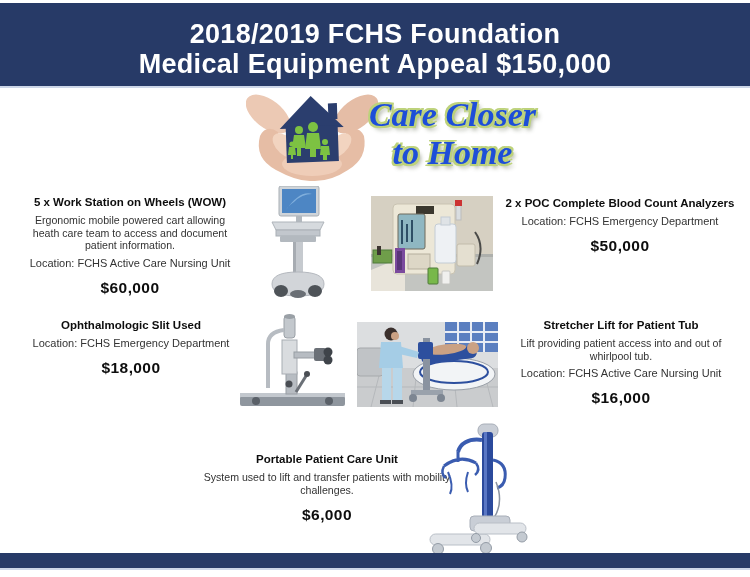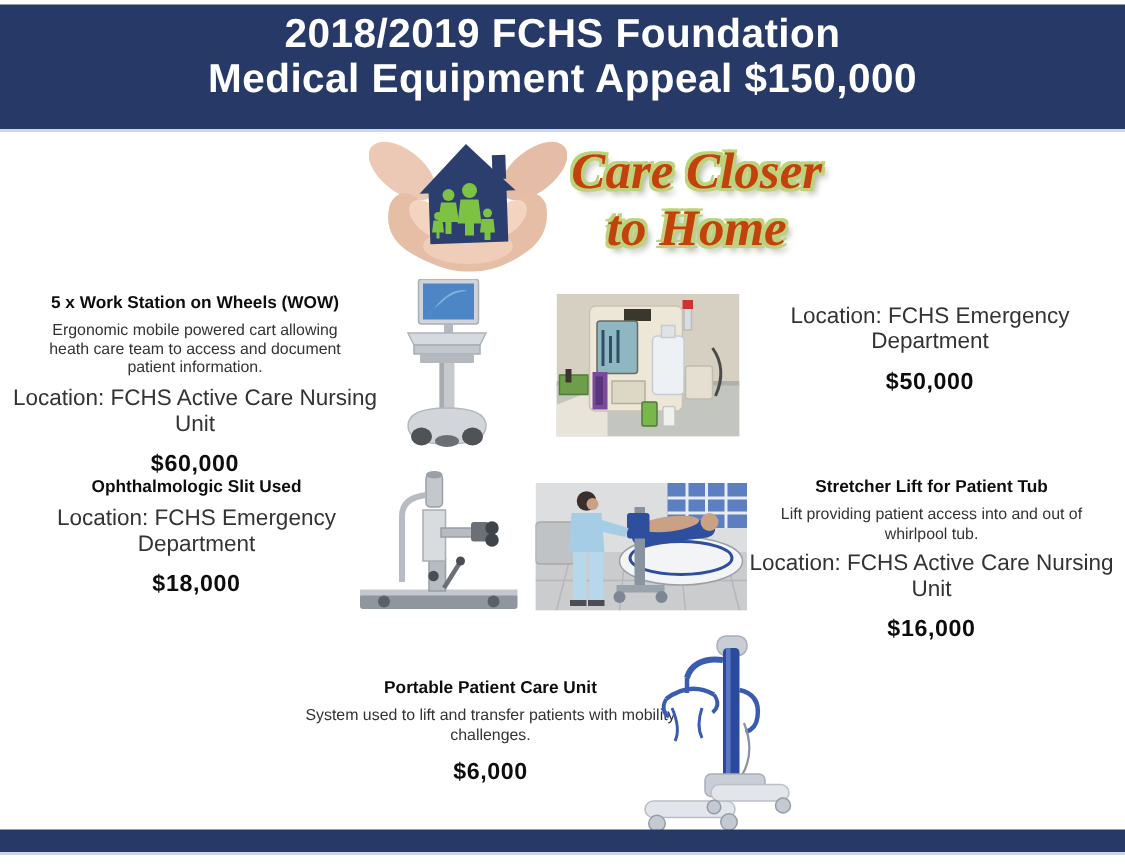--- a/index.html
+++ b/index.html
@@ -10,41 +10,41 @@
     font-family:"Liberation Sans", sans-serif;
     overflow:hidden;
   }
   
   .banner {
     position:absolute; left:0; top:3px; width:750px; height:85px;
     background:#273a67;
     border-bottom:2px solid #ccd6e8;
     color:#ffffff; text-align:center; font-weight:bold;
   }
-  .banner .l1 { font-size:27px; line-height:30px; margin-top:4px; letter-spacing:.3px; }
+  .banner .l1 { font-size:27px; line-height:30px; margin-top:16px; letter-spacing:.3px; }
   .banner .l2 { font-size:27px; line-height:30px; letter-spacing:.3px; }
 
   
   .logo-wrap { position:absolute; left:246px; top:88px; width:132px; height:97px; }
   .tagline {
-    position:absolute; left:362px; top:96px; width:205px; text-align:center;
+    position:absolute; left:350px; top:96px; width:205px; text-align:center;
     font-family:"Liberation Serif", serif; font-style:italic; font-weight:bold;
-    color:#c2410c;
+    color:#1d4ed8;
   }
   .tagline .tl1, .tagline .tl2 {
     font-size:34px; line-height:38px;
     text-shadow:-2px -2px 0 #bdd27b, 2px -2px 0 #bdd27b, -2px 2px 0 #bdd27b,
                  2px 2px 0 #bdd27b, 0 2px 1px #bdd27b, 3px 4px 4px rgba(60,70,40,.45);
   }
 
   
   .item { position:absolute; text-align:center; color:#333333; }
   .item .title { font-size:11.5px; font-weight:bold; color:#0d0d0d; white-space:nowrap; margin-bottom:6px; }
   .item .desc  { font-size:10.6px; line-height:12.5px; margin:0 auto; }
-  .item .loc   { font-size:15px; margin-top:5px; }
+  .item .loc   { font-size:11px; margin-top:5px; }
   .item .price { font-size:15.5px; font-weight:bold; color:#0d0d0d; margin-top:10px; letter-spacing:.4px; }
 
   #item-wow        { left:8px;   top:196px; width:244px; }
   #item-wow .desc  { max-width:212px; }
   #item-analyzer   { left:494px; top:197px; width:252px; }
   #item-analyzer .desc { max-width:214px; }
   #item-slitlamp   { left:8px;   top:319px; width:246px; }
   #item-slitlamp .desc { max-width:238px; }
   #item-stretcher  { left:498px; top:319px; width:246px; }
   #item-stretcher .desc { max-width:228px; }
@@ -154,20 +154,21 @@
     <rect x="85" y="9" width="5" height="15" fill="#d9dde0" stroke="#bbb"></rect>
     <rect x="84" y="4" width="7" height="6" fill="#cc3333"></rect>
     <rect x="86" y="48" width="18" height="22" rx="2" fill="#e4dfd0" stroke="#c2bcab"></rect>
     <rect x="57" y="72" width="10" height="16" rx="1" fill="#78b84a" stroke="#4f7a3a"></rect>
     <rect x="71" y="75" width="8" height="13" rx="1" fill="#f0f0ee" stroke="#c6c6c2"></rect>
     <path d="M104 36 q 10 14 2 32" stroke="#4a4a48" stroke-width="2" fill="none"></path>
   </svg>
 </div>
 
 <div class="item" id="item-analyzer">
+  <div class="title">2 x POC Complete Blood Count Analyzers</div>
   <div class="loc">Location: FCHS Emergency Department</div>
   <div class="price">$50,000</div>
 </div>
 
 <div class="item" id="item-slitlamp">
   <div class="title">Ophthalmologic Slit Used</div>
   <div class="loc">Location: FCHS Emergency Department</div>
   <div class="price">$18,000</div>
 </div>
 

